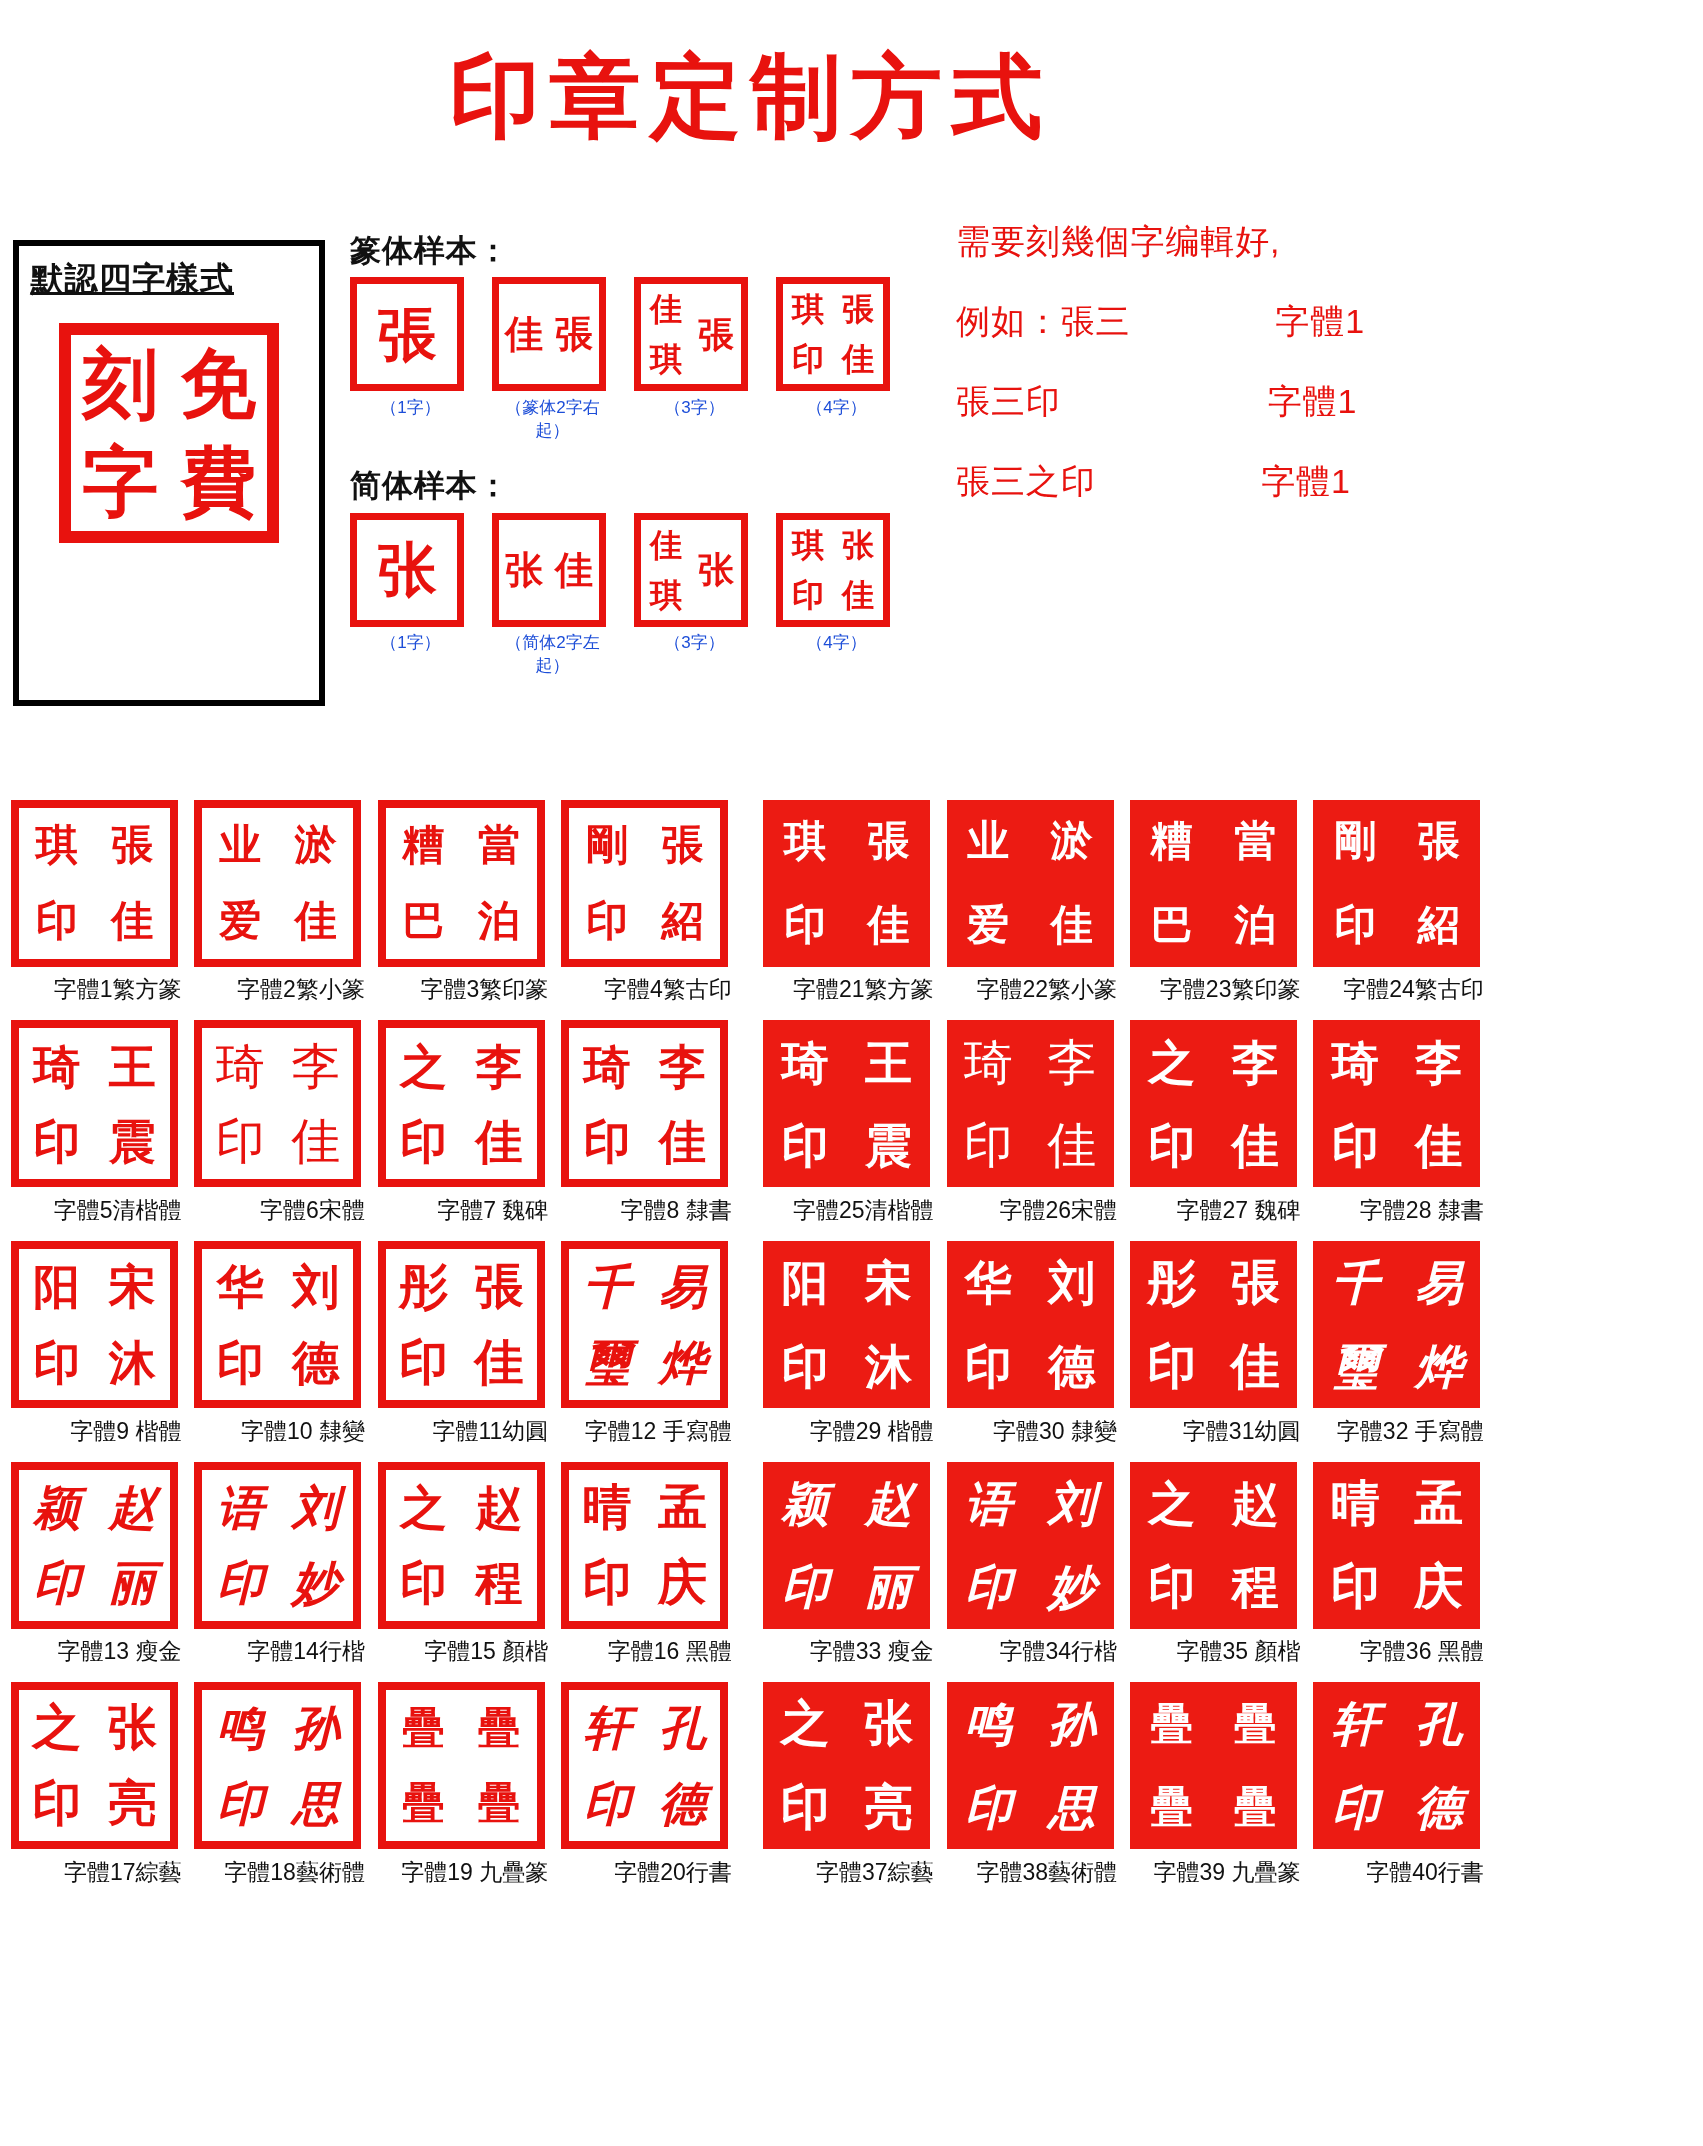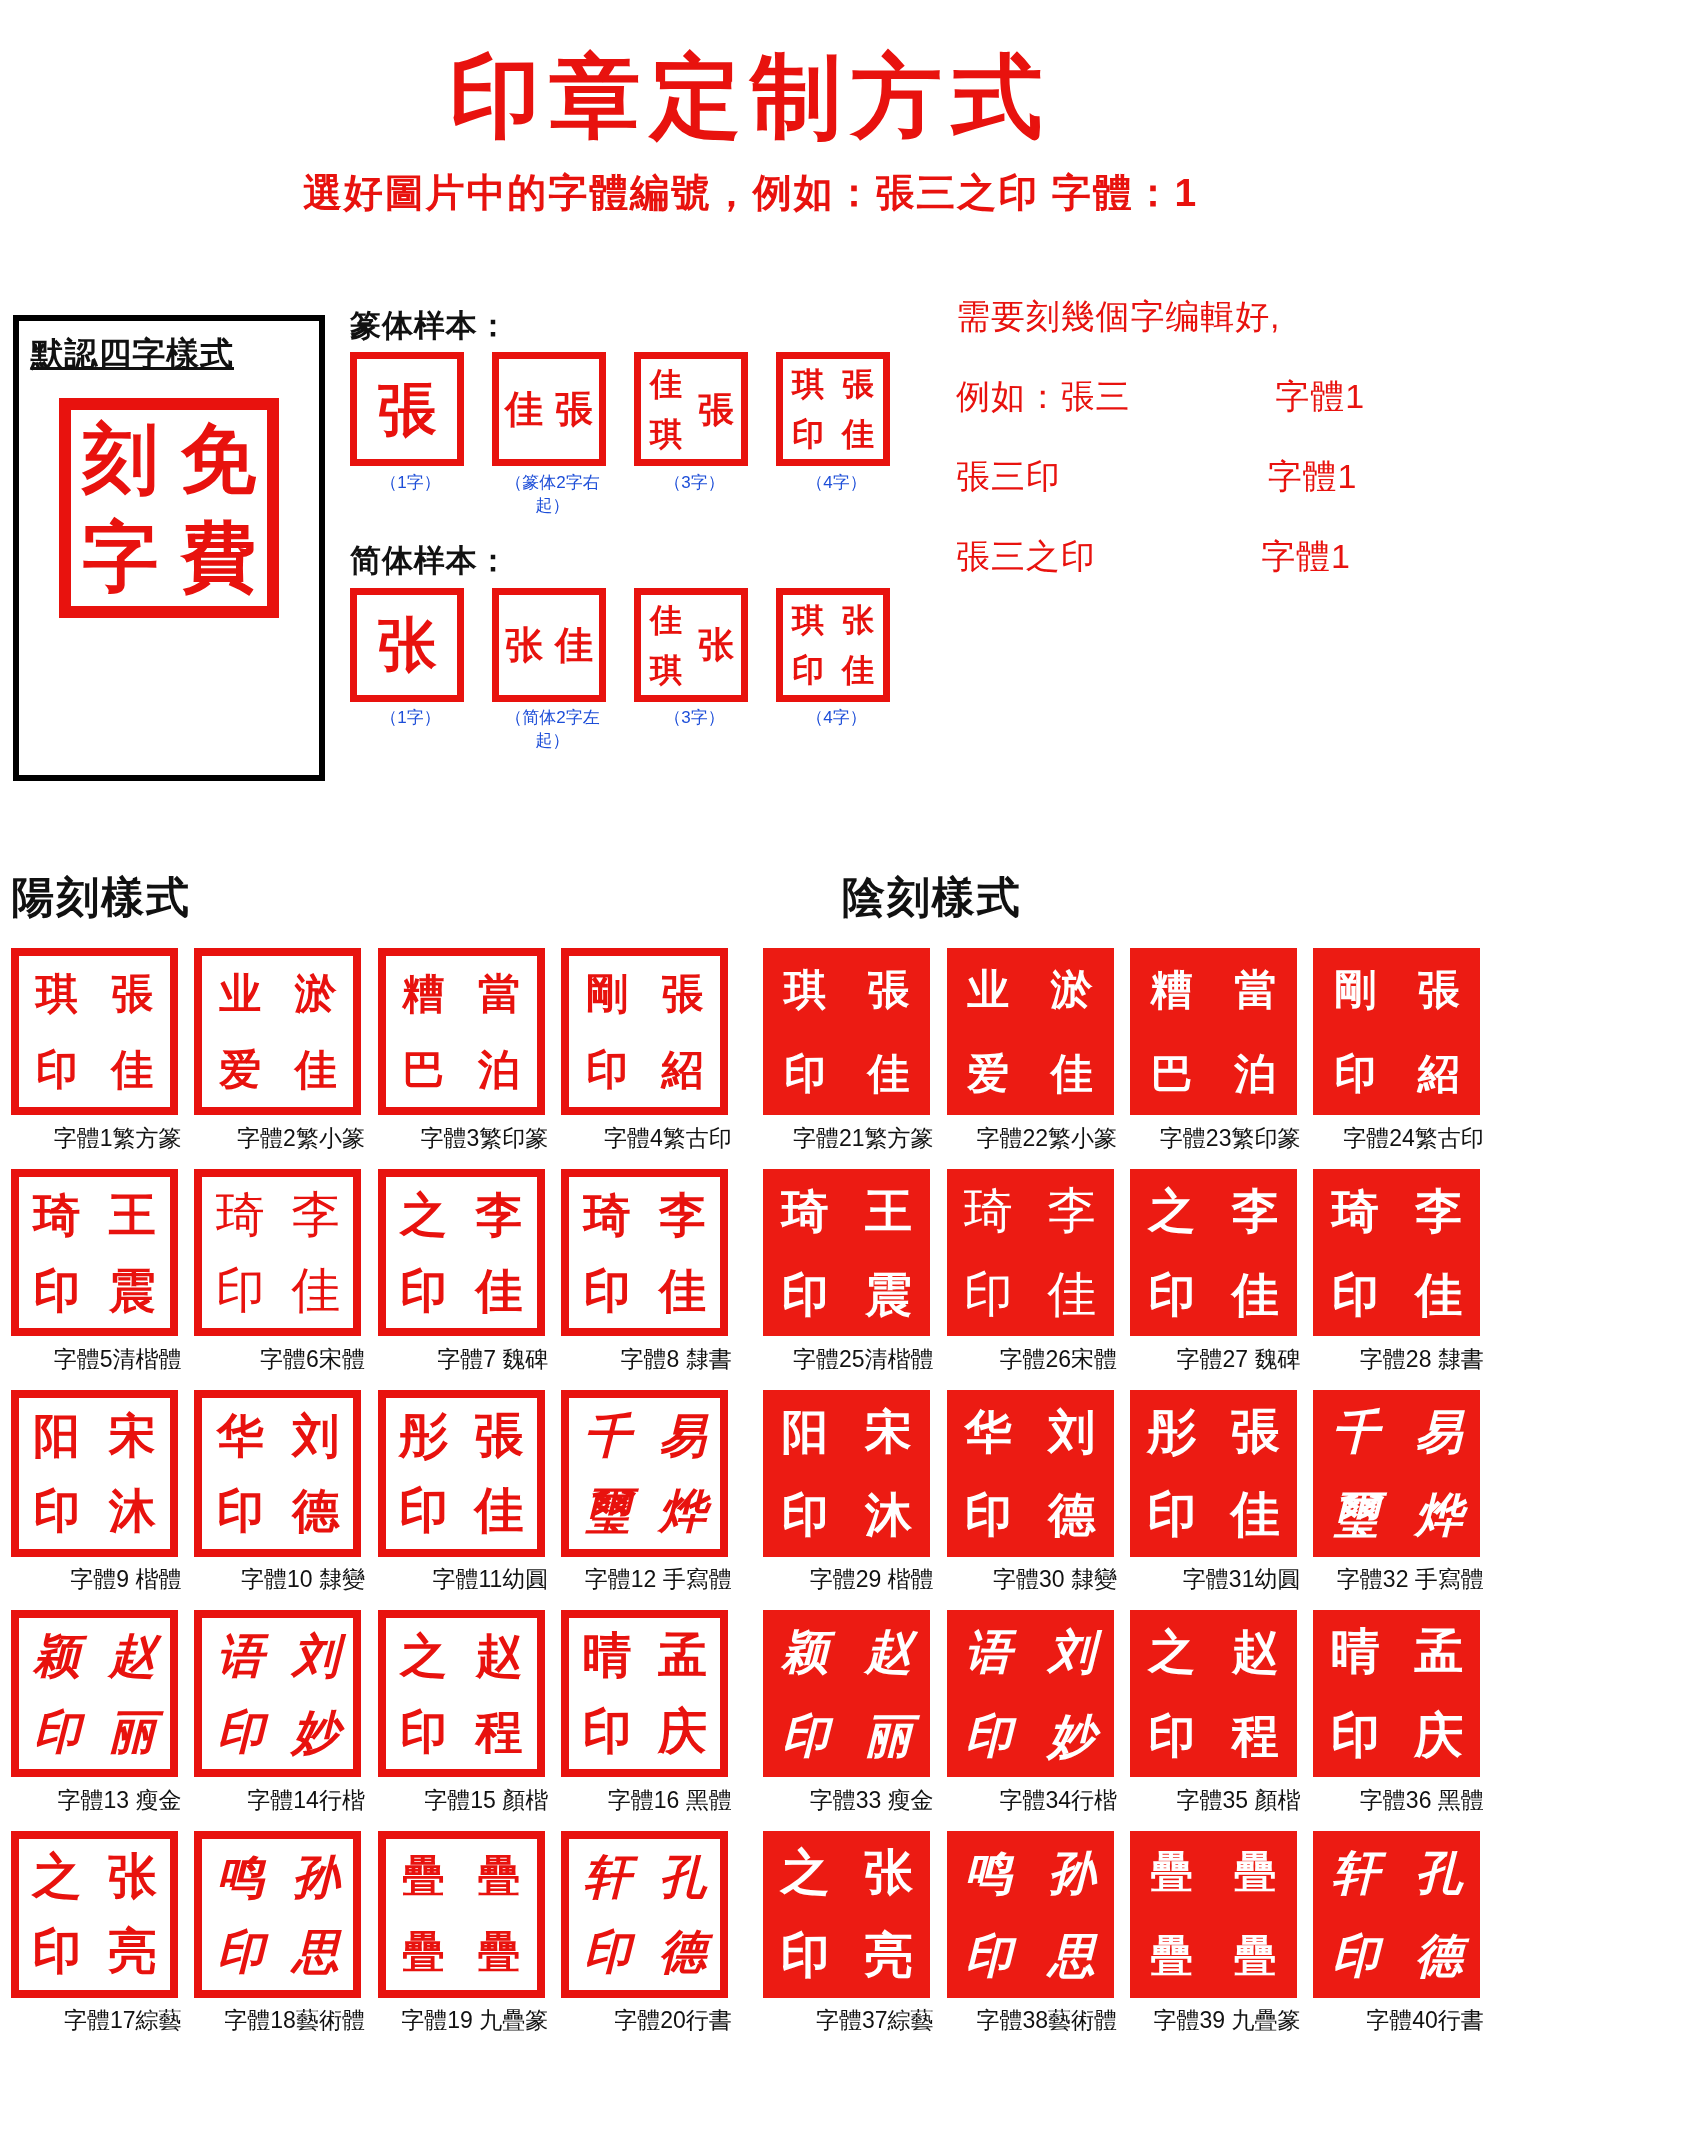--- a/index.html
+++ b/index.html
@@ -229,21 +229,20 @@
     white-space: nowrap;
     text-align: right;
   }
 </style>
 </head>
 <body>
 
 <div class="page">
 
   <div class="title">印章定制方式</div>
-  <div class="subtitle">選好圖片中的字體編號，例如：張三之印  字體：1</div>
 
   <div class="upper">
 
     <div class="defbox">
       <div class="defbox-label">默認四字樣式</div>
       <div class="free-seal">
         <span>刻</span>
         <span>免</span>
         <span>字</span>
         <span>費</span>
@@ -331,24 +330,20 @@
     </div>
 
     <div class="rightnotes">
       <div class="ln">需要刻幾個字编輯好,</div>
       <div class="ln">例如：張三              字體1</div>
       <div class="ln">張三印                    字體1</div>
       <div class="ln">張三之印                字體1</div>
     </div>
   </div>
 
-  <div class="sect-heads">
-    <div class="sect-head left">陽刻樣式</div>
-    <div class="sect-head right">陰刻樣式</div>
-  </div>
 
   <div class="grid">
 
     <div class="grid-row">
       <div class="cell">
           <div class="seal yang f-zhuan">
             <span>琪</span>
             <span>張</span>
             <span>印</span>
             <span>佳</span>

